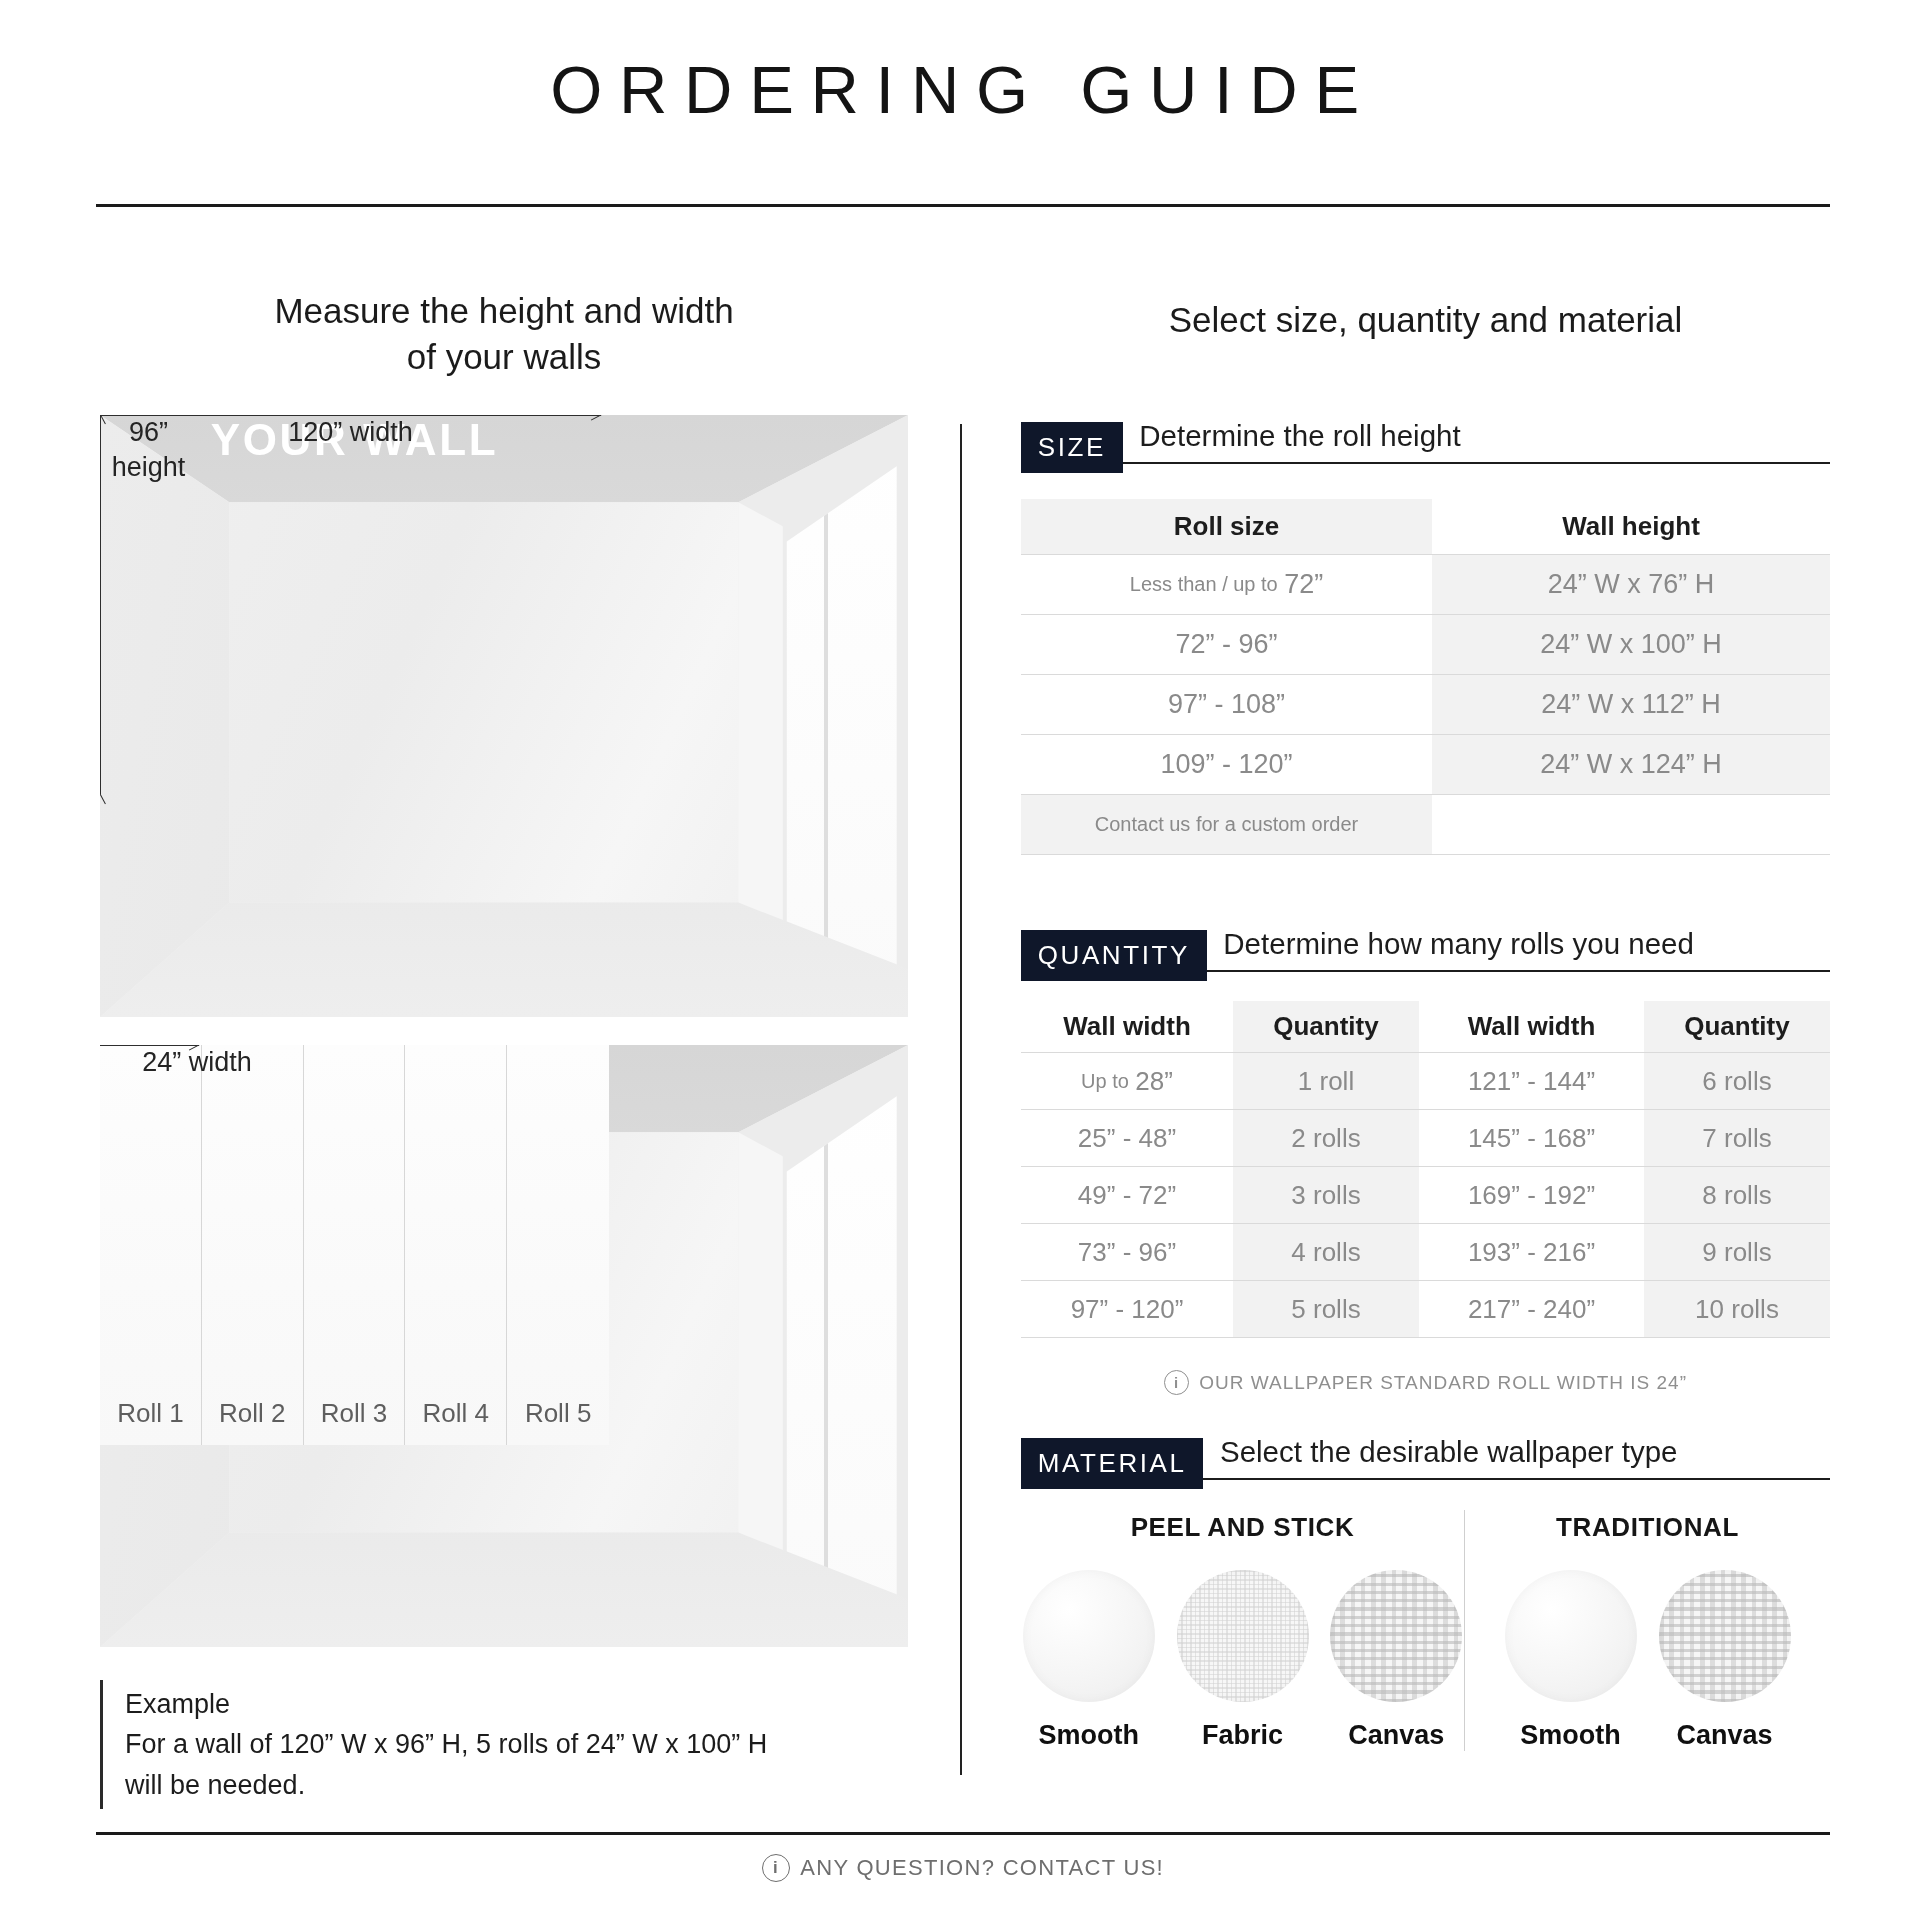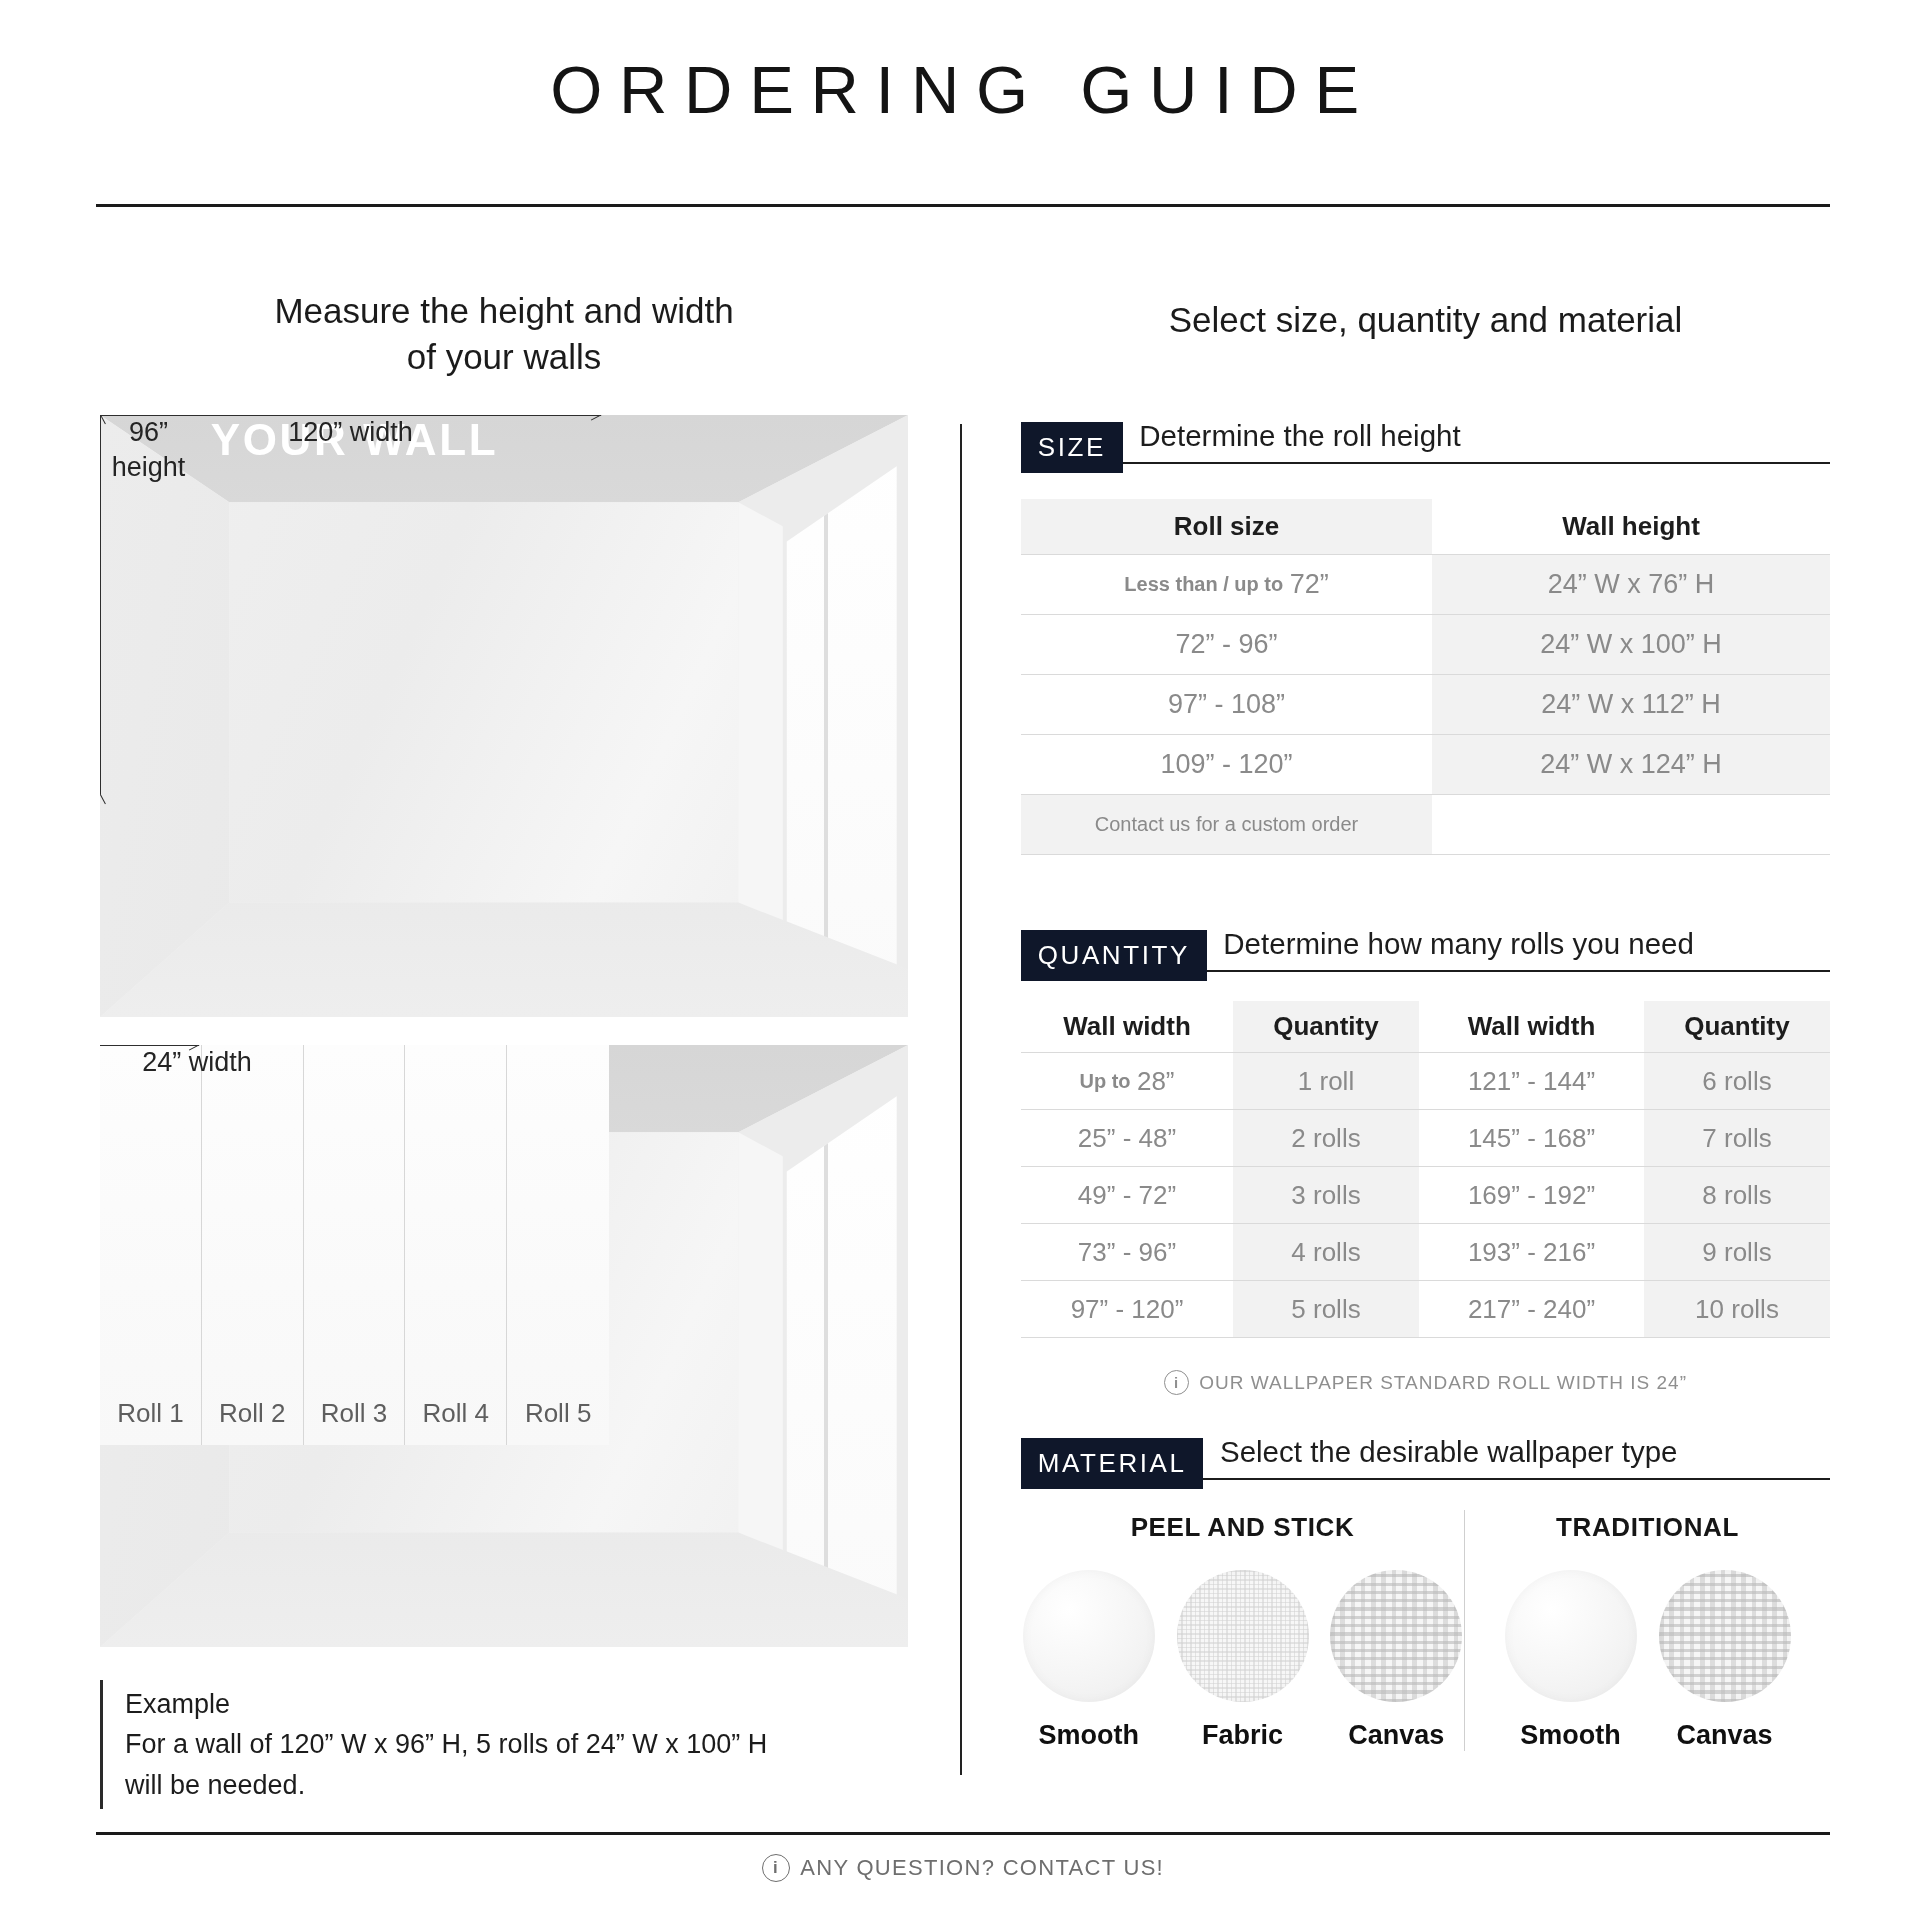--- a/index.html
+++ b/index.html
@@ -64,21 +64,21 @@
   .sec-size{margin-top:76px;}
   .sec-qty{margin-top:72px;}
   .sec-mat{margin-top:40px;}
 
   .size-table{margin-top:35px;}
   .trow{display:grid;grid-template-columns:411px 398px;border-bottom:1.3px solid #dadada;}
   .tcell{min-height:59px;display:flex;align-items:center;justify-content:center;
     font-size:27px;color:#8a8a8a;text-align:center;padding:3.9px 6.4px;box-sizing:border-box;}
   .rollcol{background:#f2f2f2;}
   .thead .tcell{color:#1d1d1d;font-weight:700;font-size:26px;min-height:55px;}
-  .pfx{font-size:20px;margin-right:6.4px;font-weight:bold;}
+  .pfx{font-size:20px;margin-right:6.4px;}
   .small2{font-size:20px;line-height:1.35;}
 
   .qty-table{margin-top:29.5px;}
   .qrow{display:grid;grid-template-columns:212px 186px 225px 186px;border-bottom:1.3px solid #dadada;}
   .qcell{min-height:56px;display:flex;align-items:center;justify-content:center;
     font-size:26px;color:#8a8a8a;text-align:center;padding:2.6px 5.1px;box-sizing:border-box;}
   .qgray{background:#f2f2f2;}
   .qhead .qcell{color:#1d1d1d;font-weight:700;min-height:51px;}
 
   .note{margin-top:32px;display:flex;align-items:center;justify-content:center;gap:10.3px;

